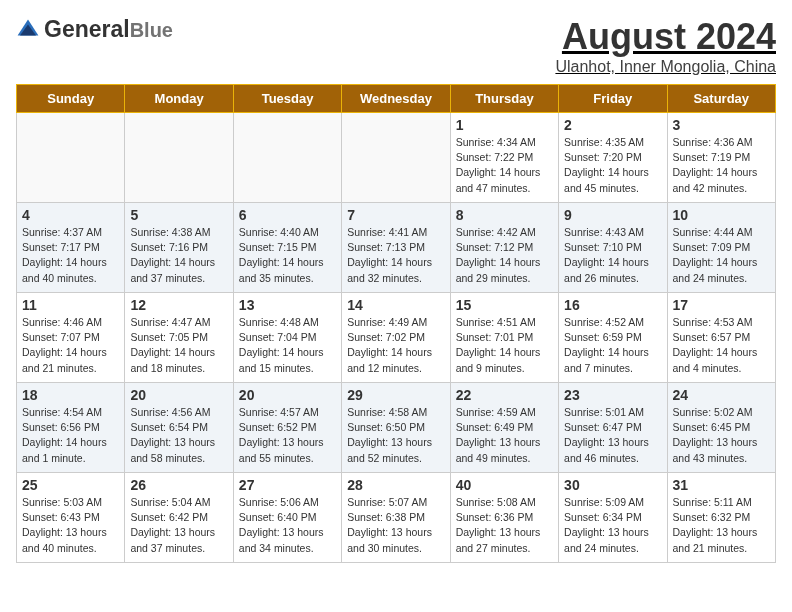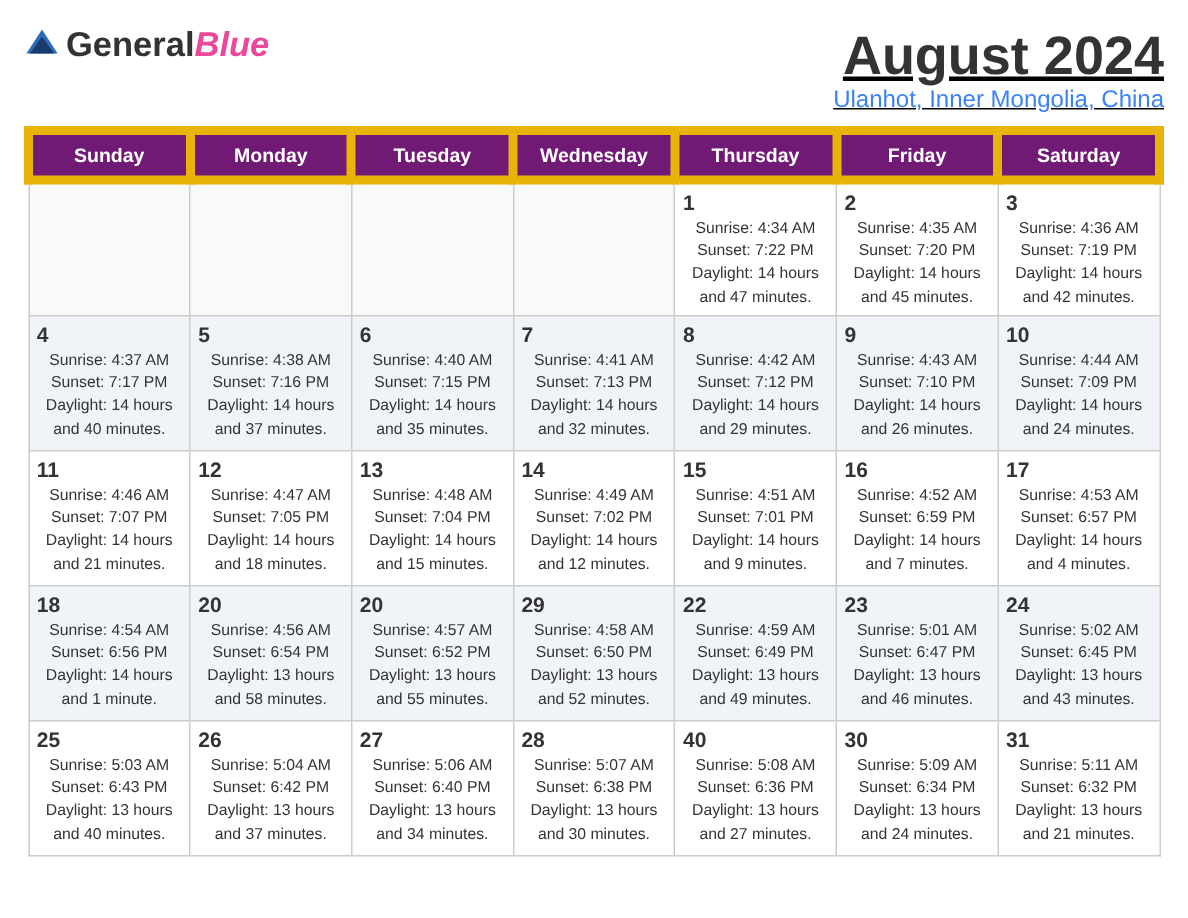--- a/index.html
+++ b/index.html
@@ -20,55 +20,54 @@
       display: flex;
       align-items: center;
       gap: 4px;
     }
     .logo-text-general {
       font-size: 23px;
       font-weight: bold;
       color: #333;
     }
     .logo-text-blue {
-      font-size: 23px;
-      font-weight: bold;
-      color: #ec4899;
-      font-style: italic;
+      font-size: 20px;
+      font-weight: bold;
+      color: #737373;
     }
     .logo-icon {
       width: 24px;
       height: 24px;
     }
     .title-area {
       text-align: right;
       text-decoration: underline;
     }
     .main-title {
       font-size: 36px;
       font-weight: bold;
       color: #333;
     }
     .subtitle {
       font-size: 16px;
-      color: #3b82f6;
+      color: #404040;
     }
     table {
       width: 100%;
       border-collapse: collapse;
       table-layout: fixed;
     }
     .day-header {
-      background-color: #701a75;
+      background-color: #a16207;
       color: #fff;
       text-align: center;
       padding: 6px 2px;
       font-size: 13px;
       font-weight: bold;
-      border: 6px solid #eab308;
+      border: 1px solid #eab308;
     }
     td {
       border: 1px solid #ccc;
       vertical-align: top;
       padding: 4px 5px;
       font-size: 11px;
       color: #333;
       background: #fff;
       height: 90px;
     }
@@ -79,21 +78,20 @@
       font-size: 14px;
       font-weight: bold;
       color: #333;
       display: block;
       margin-bottom: 2px;
     }
     .day-info {
       font-size: 10.5px;
       line-height: 1.45;
       color: #333;
-      text-align: center;
     }
     tr:nth-child(even) td {
       background: #f0f4f8;
     }
     tr:nth-child(even) td.empty {
       background: #eef2f6;
     }
   </style>
 </head>
 <body>

